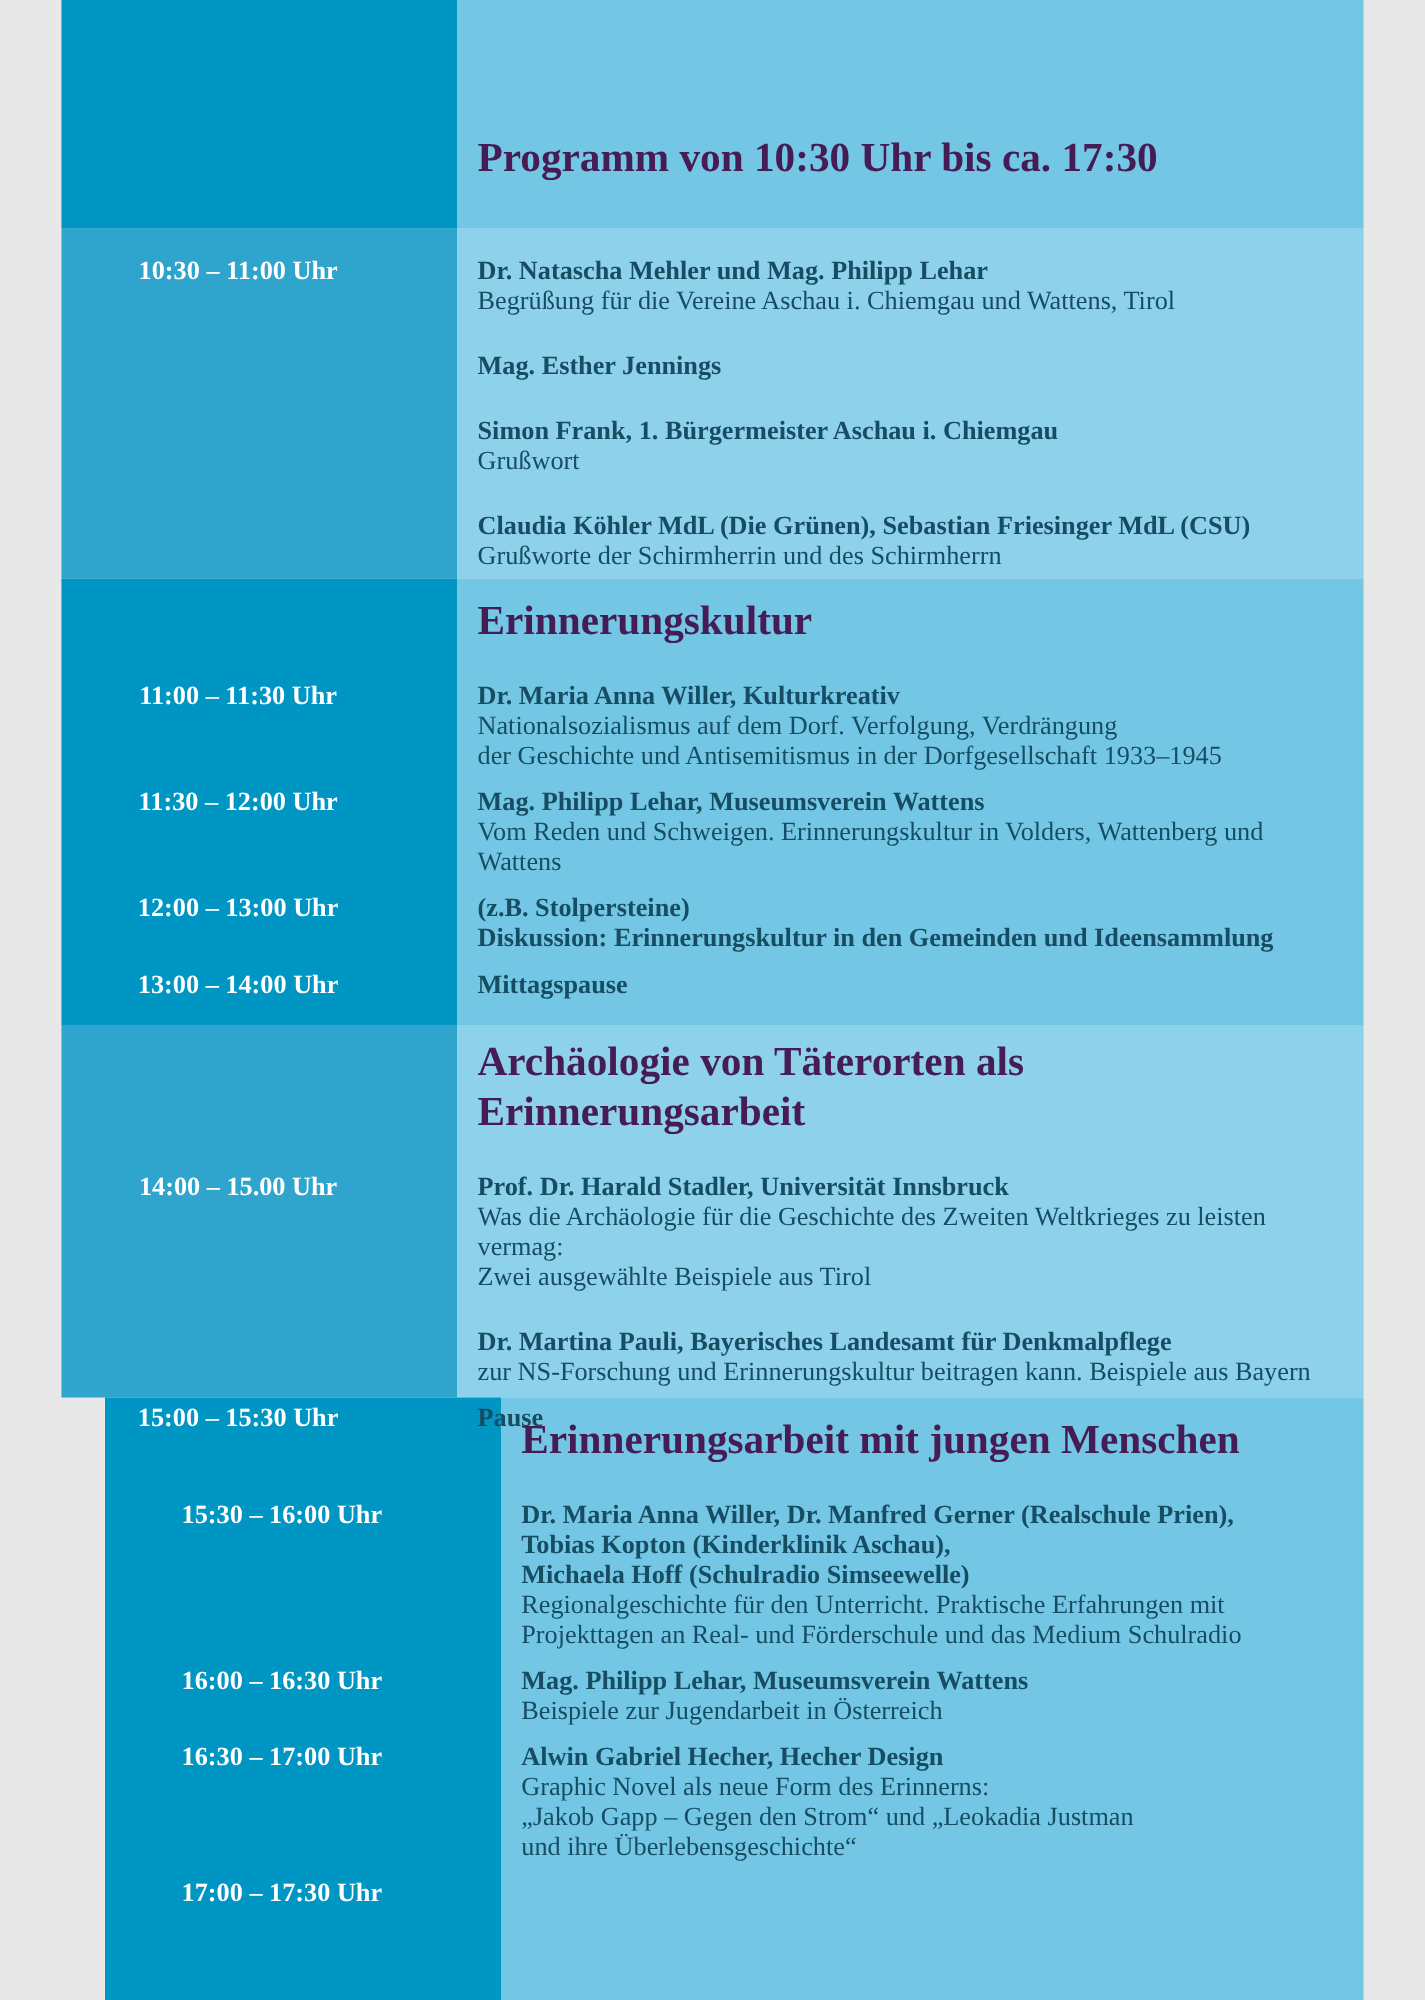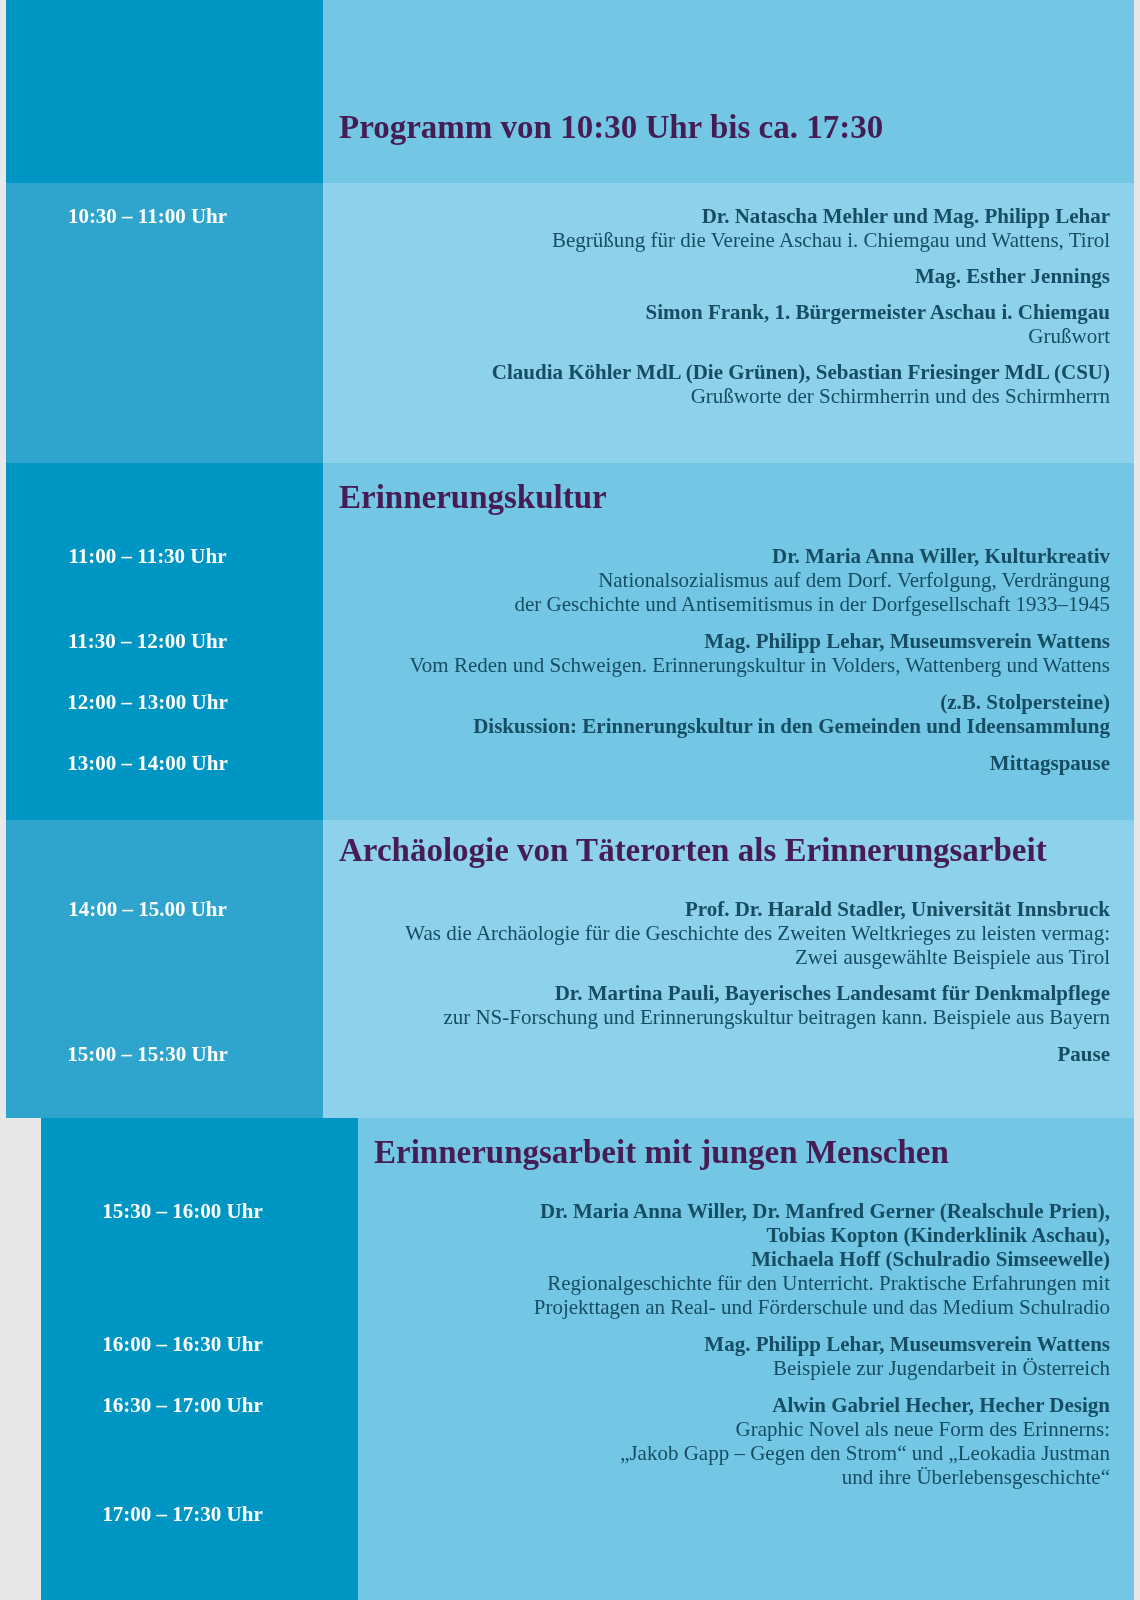--- a/index.html
+++ b/index.html
@@ -1,17 +1,17 @@
 <!DOCTYPE html>
 <html><head>
 <meta charset="utf-8">
 <style>
   html,body { margin:0; padding:0; background:#e8e8e8; }
   .doc {
-    width:1128px; height:1600px; margin:0 auto; overflow:hidden;
+    width:1042px; height:1600px; margin:0 auto; overflow:hidden;
     font-family:"Liberation Serif","DejaVu Serif",serif;
   }
   .band {
     display:grid;
     grid-template-columns:317px 1fr;
     row-gap:13px;
     align-content:start;
     box-sizing:border-box;
   }
   
@@ -39,23 +39,23 @@
     padding-right:34px;
     color:#ffffff;
     font-weight:bold;
     font-size:21px; line-height:24px;
     white-space:nowrap;
   }
   .content {
     grid-column:2;
     padding-left:16px; padding-right:24px;
     color:#164d63;
-    font-size:21px; line-height:24px;text-align:right;
+    font-size:21px; line-height:24px;
   }
-  .entry + .entry { margin-top:12px; }
+  .entry + .entry { margin-top:28px; }
   .t { font-weight:bold; }
 </style>
 </head>
 <body>
 
 <div class="doc">
 
   <section class="band band-dark band-a">
     <h1 class="page-title">Programm von 10:30 Uhr bis ca. 17:30</h1>
   </section>

